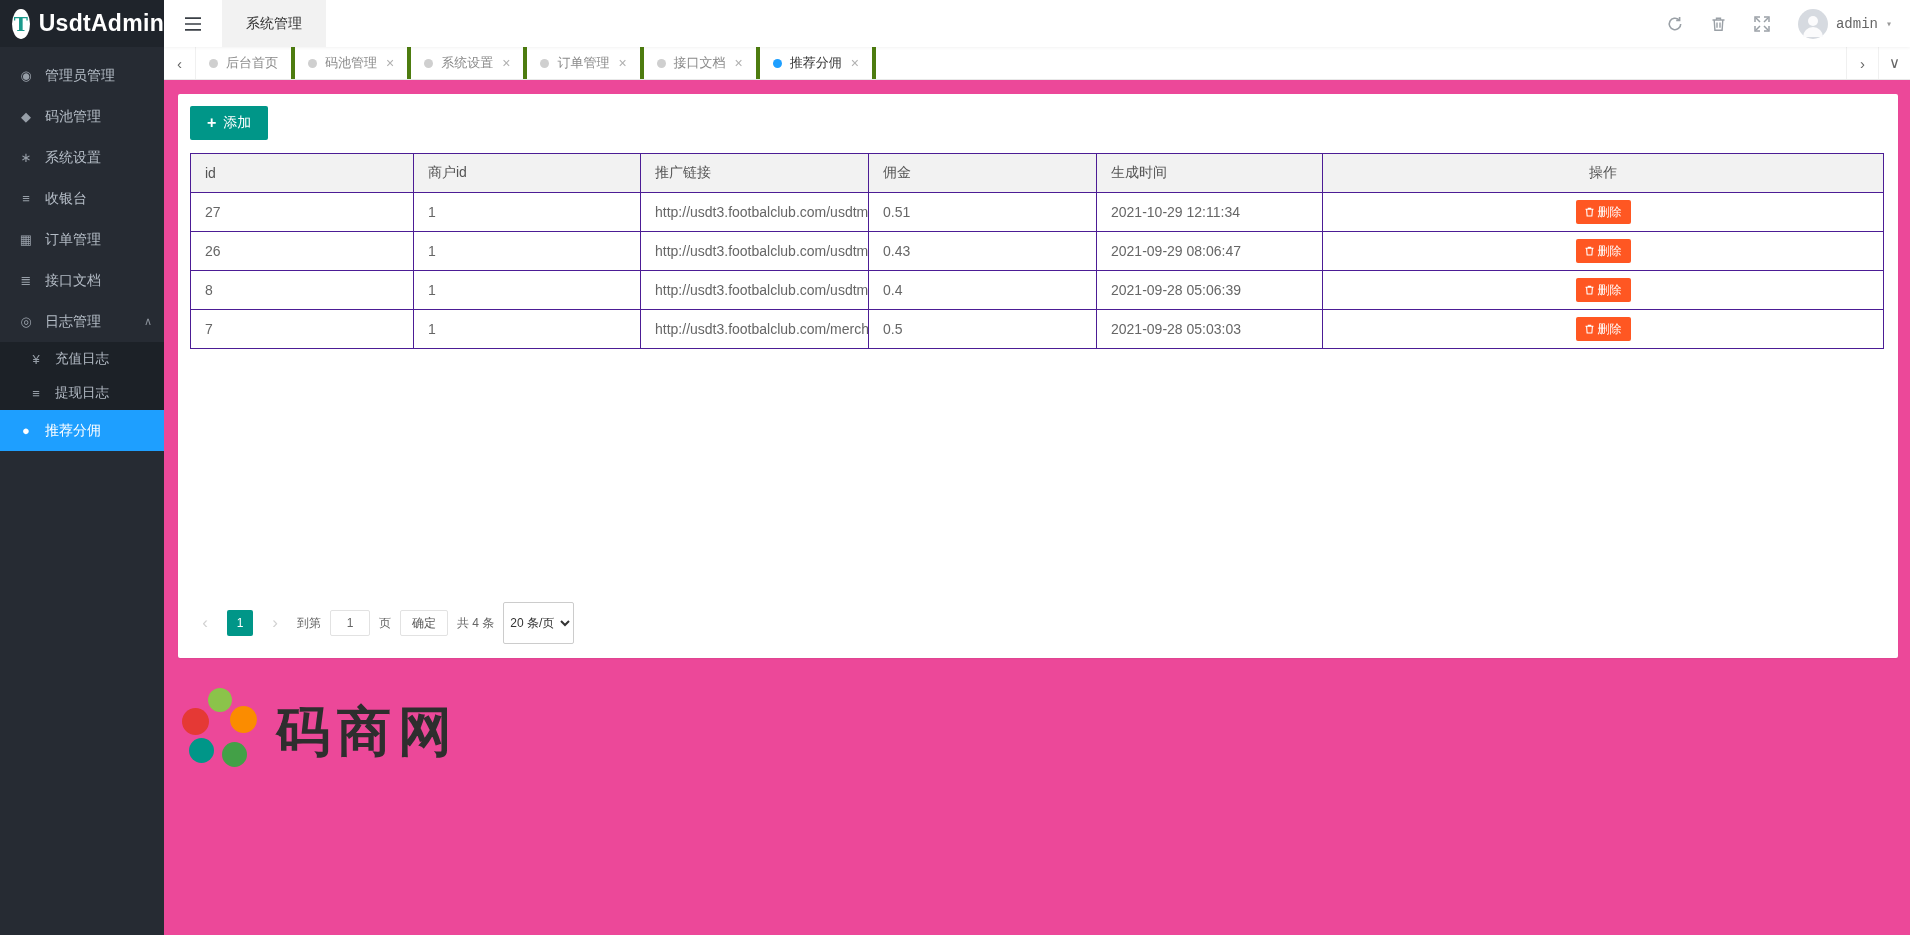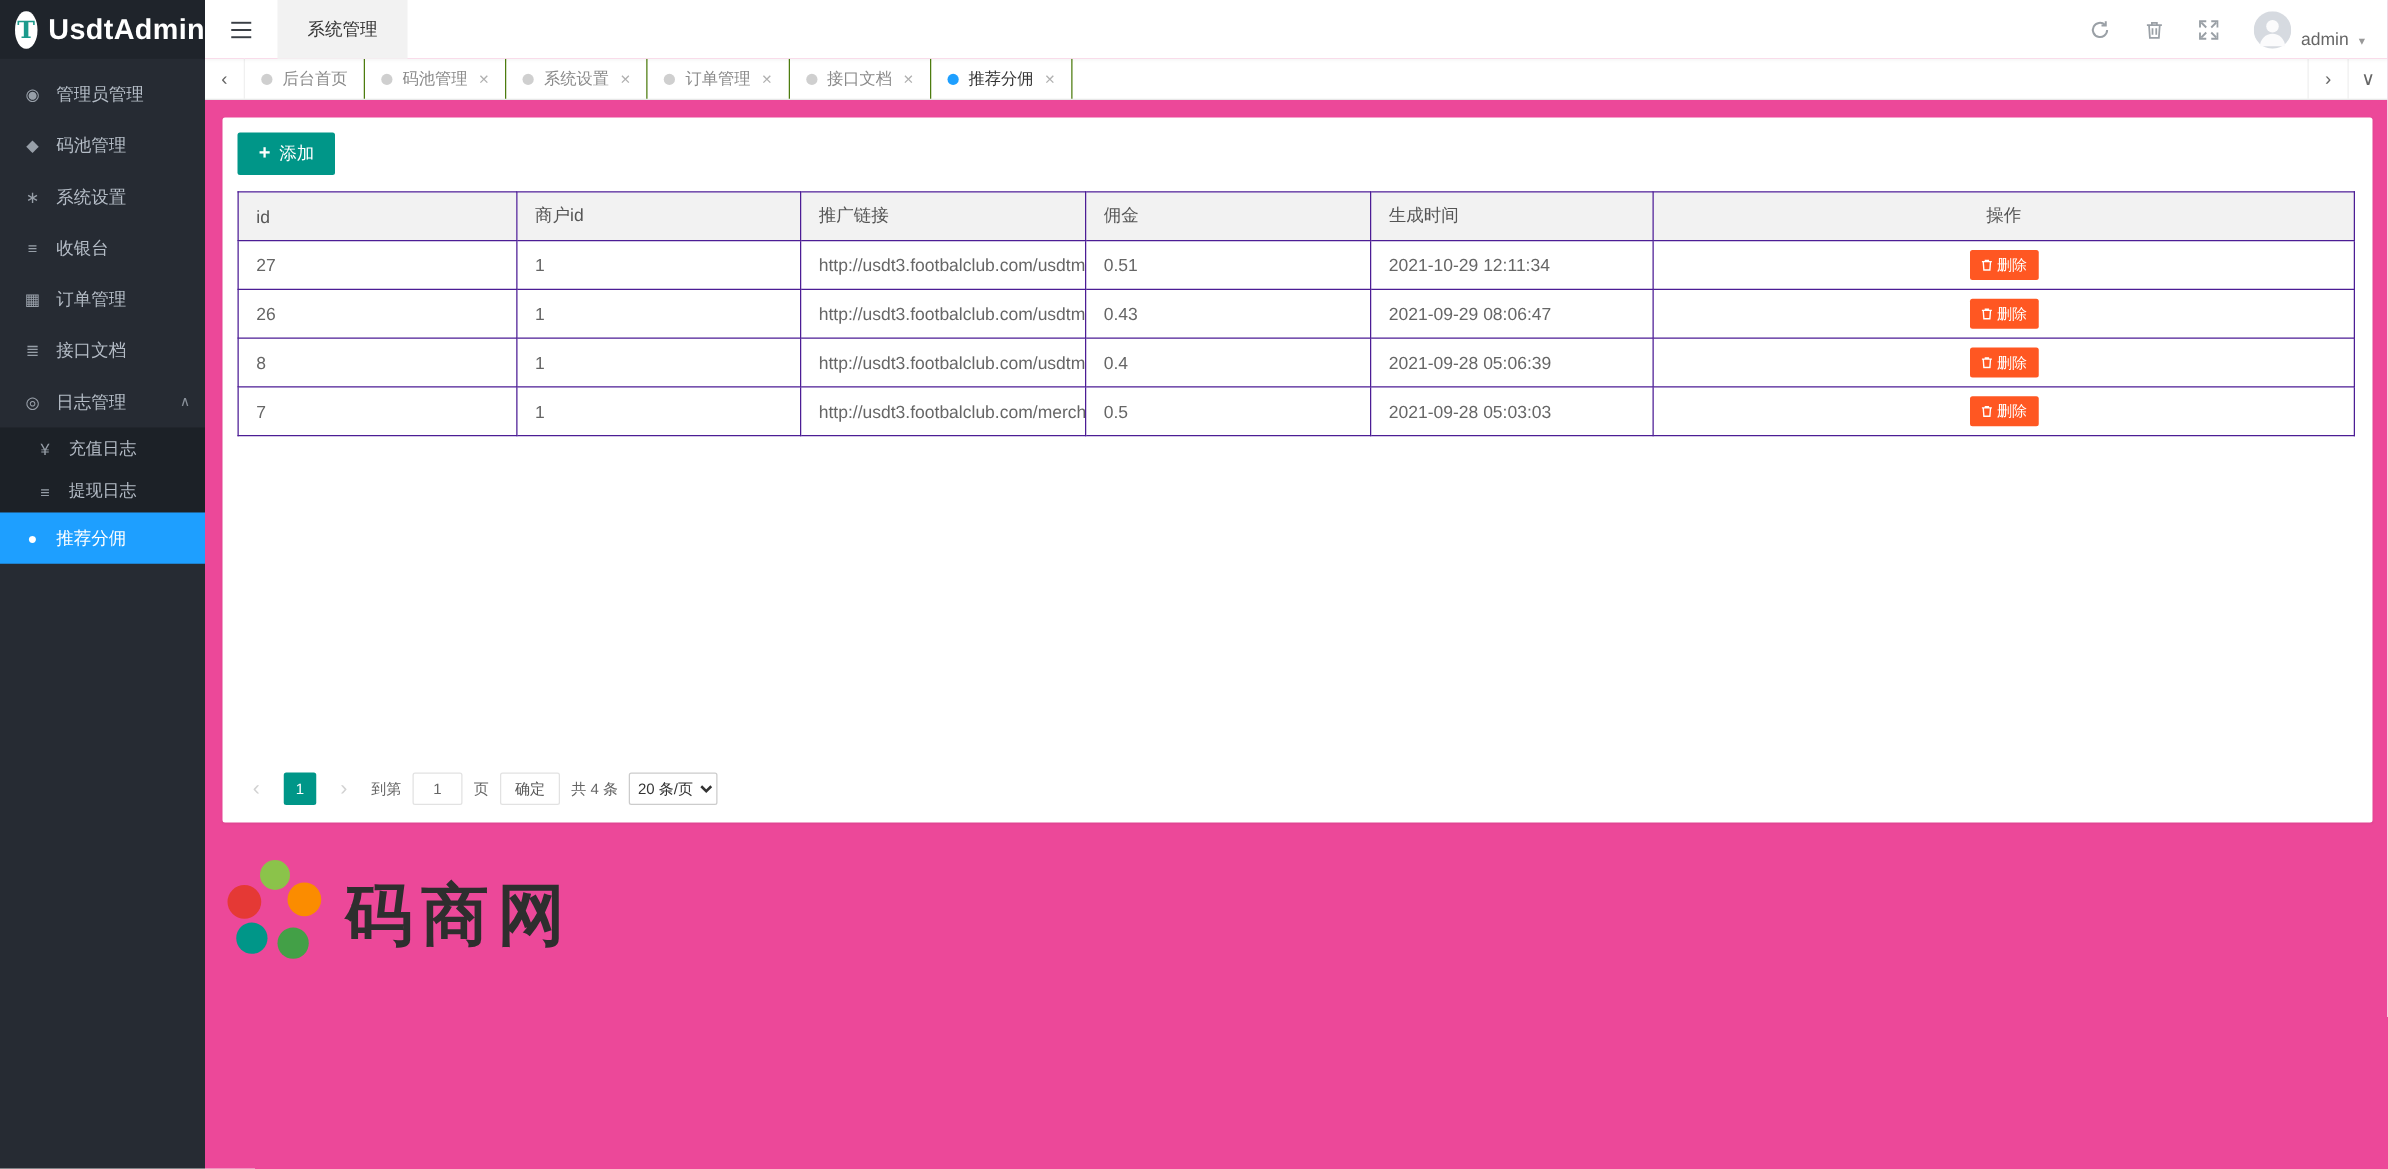--- a/index.html
+++ b/index.html
@@ -20,28 +20,28 @@
   .menu-item.active{background:#1e9fff;color:#fff;}
   .menu-item.active .mi{opacity:1;}
 
   
   .main{flex:1;display:flex;flex-direction:column;min-width:0;background:#ec4899;}
   .topbar{height:47px;background:#fff;display:flex;align-items:center;flex-shrink:0;box-shadow:0 1px 3px rgba(0,0,0,.05);position:relative;z-index:3;}
   .hamburger{width:58px;height:47px;display:flex;align-items:center;justify-content:center;cursor:pointer;color:#3a3f45;}
   .nav-item{height:47px;display:flex;align-items:center;padding:0 24px;background:#f2f2f2;color:#333;font-size:14px;cursor:pointer;}
   .topbar-right{margin-left:auto;display:flex;align-items:center;gap:28px;padding-right:18px;color:#8d9399;}
   .icon-btn{cursor:pointer;display:flex;align-items:center;color:#9aa0a6;}
-  .user-block{display:flex;align-items:flex-end;gap:8px;color:#666;font-size:14px;cursor:pointer;}
+  .user-block{display:flex;align-items:center;gap:8px;color:#666;font-size:14px;cursor:pointer;font-family:Liberation Mono, monospace;}
   .caret{font-size:10px;color:#999;}
 
   
   .tabbar{height:33px;background:#fff;display:flex;align-items:stretch;border-bottom:1px solid #e8e8e8;flex-shrink:0;position:relative;z-index:2;}
   .tab-arrow{width:32px;display:flex;align-items:center;justify-content:center;color:#666;cursor:pointer;font-size:15px;border-right:1px solid #f0f0f0;}
   .tab-arrow.rb{border-right:none;border-left:1px solid #f0f0f0;}
-  .tab{display:flex;align-items:center;gap:8px;padding:0 13px;border-right:1px solid #4d7c0f;font-size:13px;color:#8a8a8a;cursor:pointer;white-space:nowrap;}
+  .tab{display:flex;align-items:center;gap:8px;padding:0 13px;border-right:4px solid #4d7c0f;font-size:13px;color:#8a8a8a;cursor:pointer;white-space:nowrap;}
   .tab .dot{width:9px;height:9px;border-radius:50%;background:#cfcfcf;flex-shrink:0;}
   .tab .close{color:#b0b0b0;font-size:14px;margin-left:1px;}
   .tab.active{color:#333;}
   .tab.active .dot{background:#1e9fff;}
   .tabbar-right{margin-left:auto;display:flex;align-items:stretch;}
 
   
   .content{padding:14px 12px 0 14px;}
   .card{background:#fff;height:564px;padding:12px 14px 12px 12px;display:flex;flex-direction:column;box-shadow:0 1px 2px rgba(0,0,0,.06);border-radius:2px;}
   .btn-add{background:#009688;color:#fff;border:none;height:34px;padding:0 17px;font-size:14px;border-radius:2px;display:inline-flex;align-items:center;gap:7px;cursor:pointer;align-self:flex-start;margin-bottom:13px;font-family:inherit;}
@@ -54,21 +54,21 @@
   td.op,th.op{text-align:center;}
   .btn-del{background:#ff5722;color:#fff;border:none;height:24px;padding:0 9px;font-size:12px;border-radius:2px;display:inline-flex;align-items:center;gap:4px;cursor:pointer;font-family:inherit;}
 
   
   .pagination{display:flex;align-items:center;gap:9px;font-size:12px;color:#666;padding:10px 0 2px 2px;}
   .pg-box{min-width:26px;height:26px;display:inline-flex;align-items:center;justify-content:center;cursor:pointer;}
   .pg-arrow{color:#d2d2d2;font-size:17px;}
   .pg-num{background:#009688;color:#fff;border-radius:2px;font-size:12px;}
   .jump-input{width:40px;height:26px;border:1px solid #e2e2e2;text-align:center;font-size:12px;color:#666;border-radius:2px;font-family:inherit;}
   .btn-confirm{height:26px;padding:0 11px;border:1px solid #e2e2e2;background:#fff;font-size:12px;color:#555;cursor:pointer;border-radius:2px;font-family:inherit;}
-  .page-size{height:26px;border:1px solid #ccc;font-size:12px;color:#333;background:#fff;border-radius:2px;font-family:inherit;padding:0 2px;}
+  .page-size{height:42px;border:1px solid #ccc;font-size:12px;color:#333;background:#fff;border-radius:2px;font-family:inherit;padding:0 2px;}
 
   
   .footer{display:flex;align-items:center;gap:16px;padding:30px 0 0 4px;}
   .flower{position:relative;width:78px;height:88px;flex-shrink:0;}
   .flower i{position:absolute;border-radius:50%;display:block;}
   .f1{width:24px;height:24px;background:#8bc34a;left:26px;top:0;}
   .f2{width:27px;height:27px;background:#e53935;left:0;top:20px;}
   .f3{width:27px;height:27px;background:#fb8c00;left:48px;top:18px;}
   .f4{width:25px;height:25px;background:#009688;left:7px;top:50px;}
   .f5{width:25px;height:25px;background:#43a047;left:40px;top:54px;}

